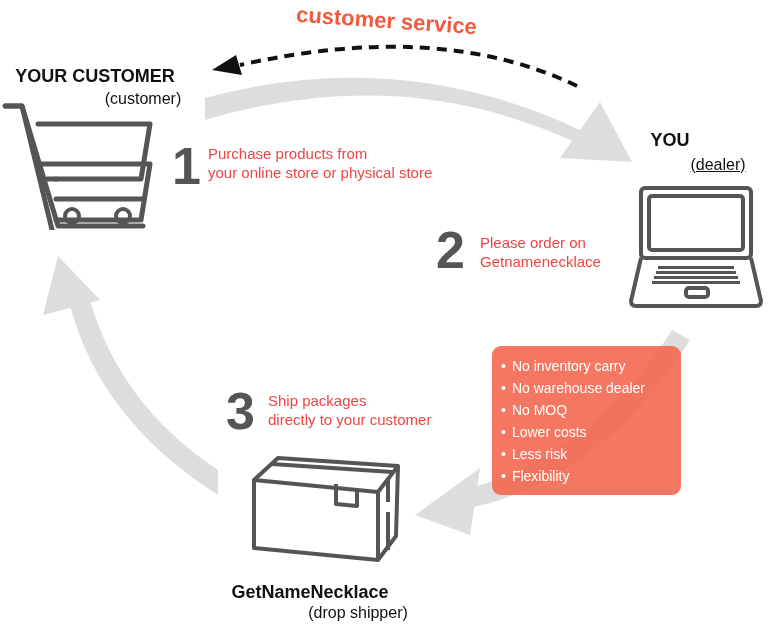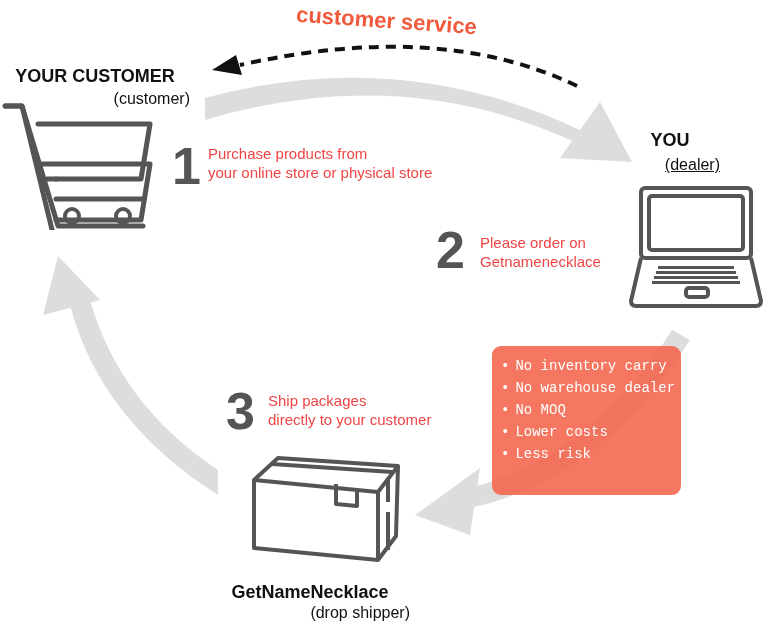--- a/index.html
+++ b/index.html
@@ -1,25 +1,25 @@
 <!DOCTYPE html>
 <html><head>
 <meta charset="utf-8">
 <style>
   html, body { margin: 0; padding: 0; background: #ffffff; }
   body { width: 768px; height: 632px; position: relative; overflow: hidden; font-family: "Liberation Sans", sans-serif; }
   #diagram { position: absolute; left: 0; top: 0; width: 768px; height: 632px; }
   .abs { position: absolute; }
   .node-title { font-weight: bold; color: #111; font-size: 18px; text-align: center; white-space: nowrap; }
-  .node-sub { color: #111; font-size: 16px; text-align: right; white-space: nowrap; }
+  .node-sub { color: #111; font-size: 16px; text-align: center; white-space: nowrap; padding-left: 48px; }
   .step-num { font-weight: bold; color: #555555; font-size: 52px; line-height: 52px; }
   .step-text { color: #ef4444; font-size: 15px; line-height: 20px; white-space: nowrap; }
   .cs-label { color: #f15a3c; font-weight: bold; font-size: 22px; white-space: nowrap; }
   #benefits-box { position: absolute; left: 492px; top: 346px; width: 189px; height: 149px; background: rgba(245,100,75,0.88); border-radius: 9px; box-sizing: border-box; padding: 9px 0 0 9px; }
-  #benefits-box ul { list-style: none; margin: 0; padding: 0; font-family: Liberation Mono, monospace; }
+  #benefits-box ul { list-style: none; margin: 0; padding: 0; }
   #benefits-box li { color: #ffffff; font-size: 14px; line-height: 22px; white-space: nowrap; }
   #benefits-box li::before { content: "\2022"; margin-right: 6px; }
 </style>
 </head>
 <body>
 
 <div id="diagram">
 
   <svg class="abs" width="768" height="632" style="left:0;top:0">
 
@@ -101,20 +101,21 @@
   <div class="abs step-text" style="left:480px;top:233px;text-align:right;">Please order on</div>
   <div class="abs step-text" style="left:480px;top:252px;">Getnamenecklace</div>
 
   <div id="benefits-box">
     <ul>
       <li>No  inventory carry</li>
       <li>No warehouse dealer</li>
       <li>No MOQ</li>
       <li>Lower costs</li>
       <li>Less risk</li>
+      <li>Flexibility</li>
     </ul>
   </div>
 
   <div class="abs step-num" style="left:226px;top:385px;">3</div>
   <div class="abs step-text" style="left:268px;top:391px;">Ship packages</div>
   <div class="abs step-text" style="left:268px;top:410px;">directly to your customer</div>
 
   <svg class="abs" style="left:250px;top:452px" width="150" height="112">
     <g fill="none" stroke="#555555" stroke-width="4" stroke-linejoin="round">
       <path d="M 4 28 L 28 6 L 148 14 L 128 40 Z"></path>

